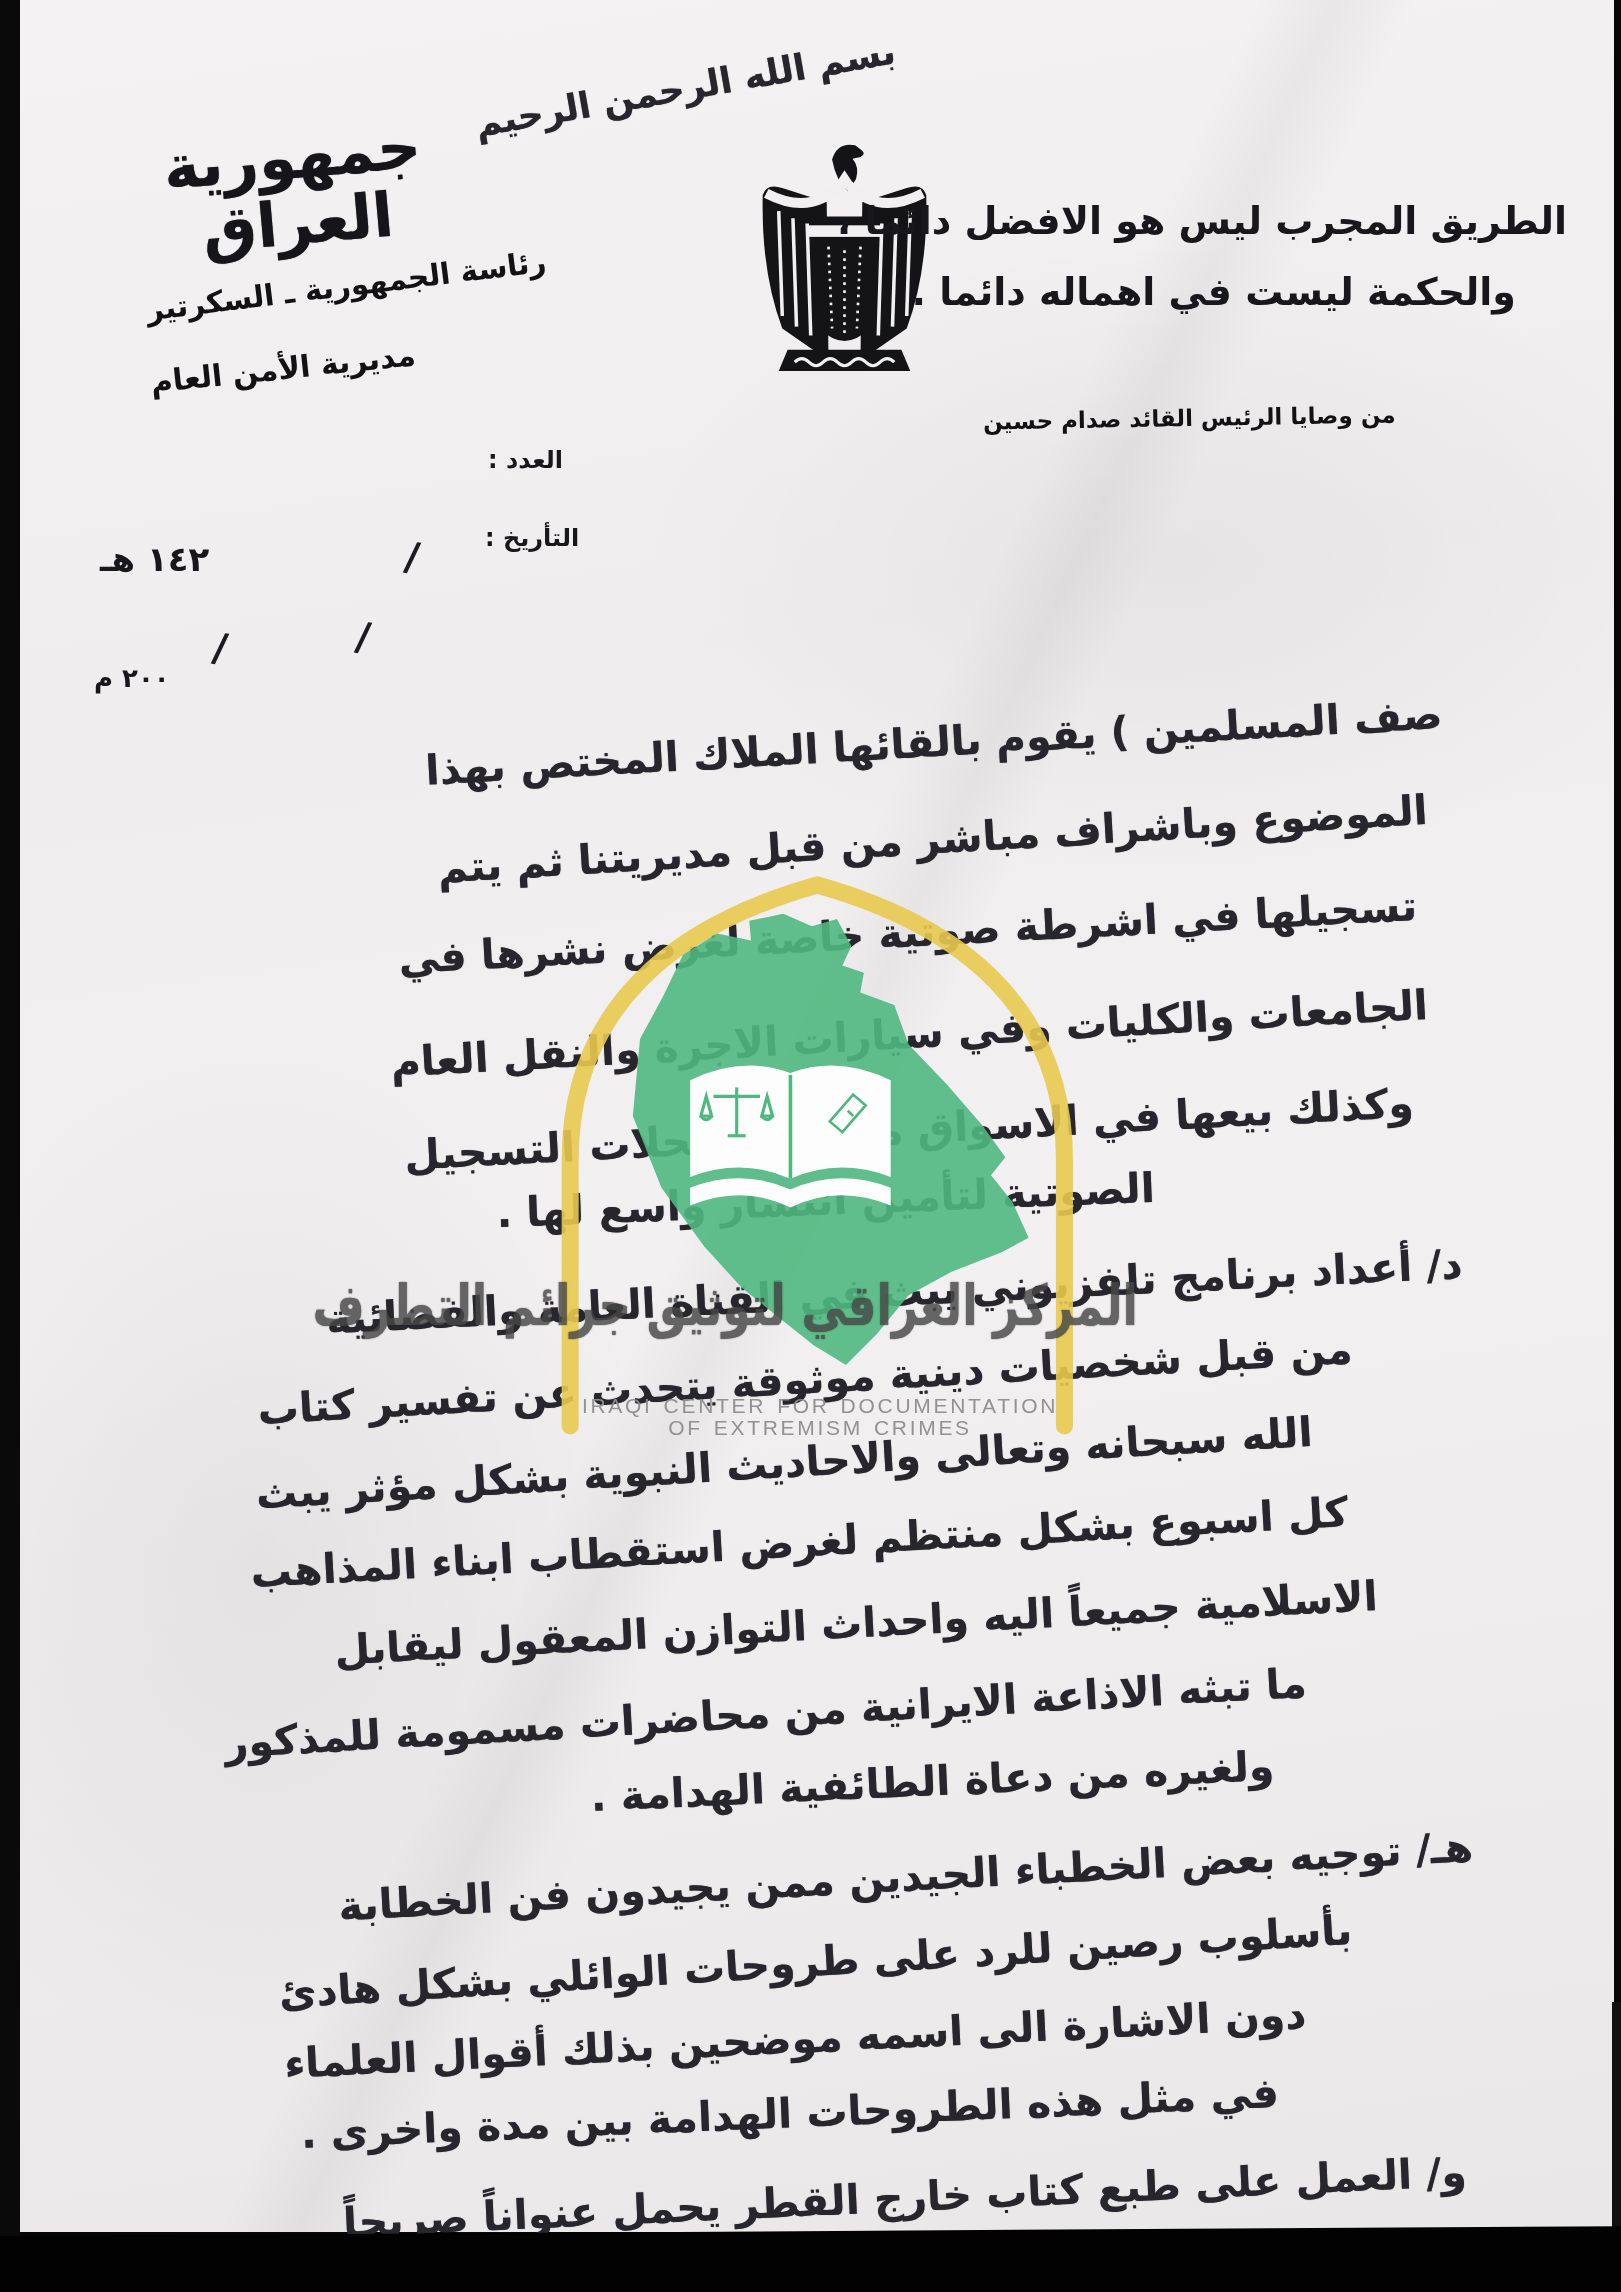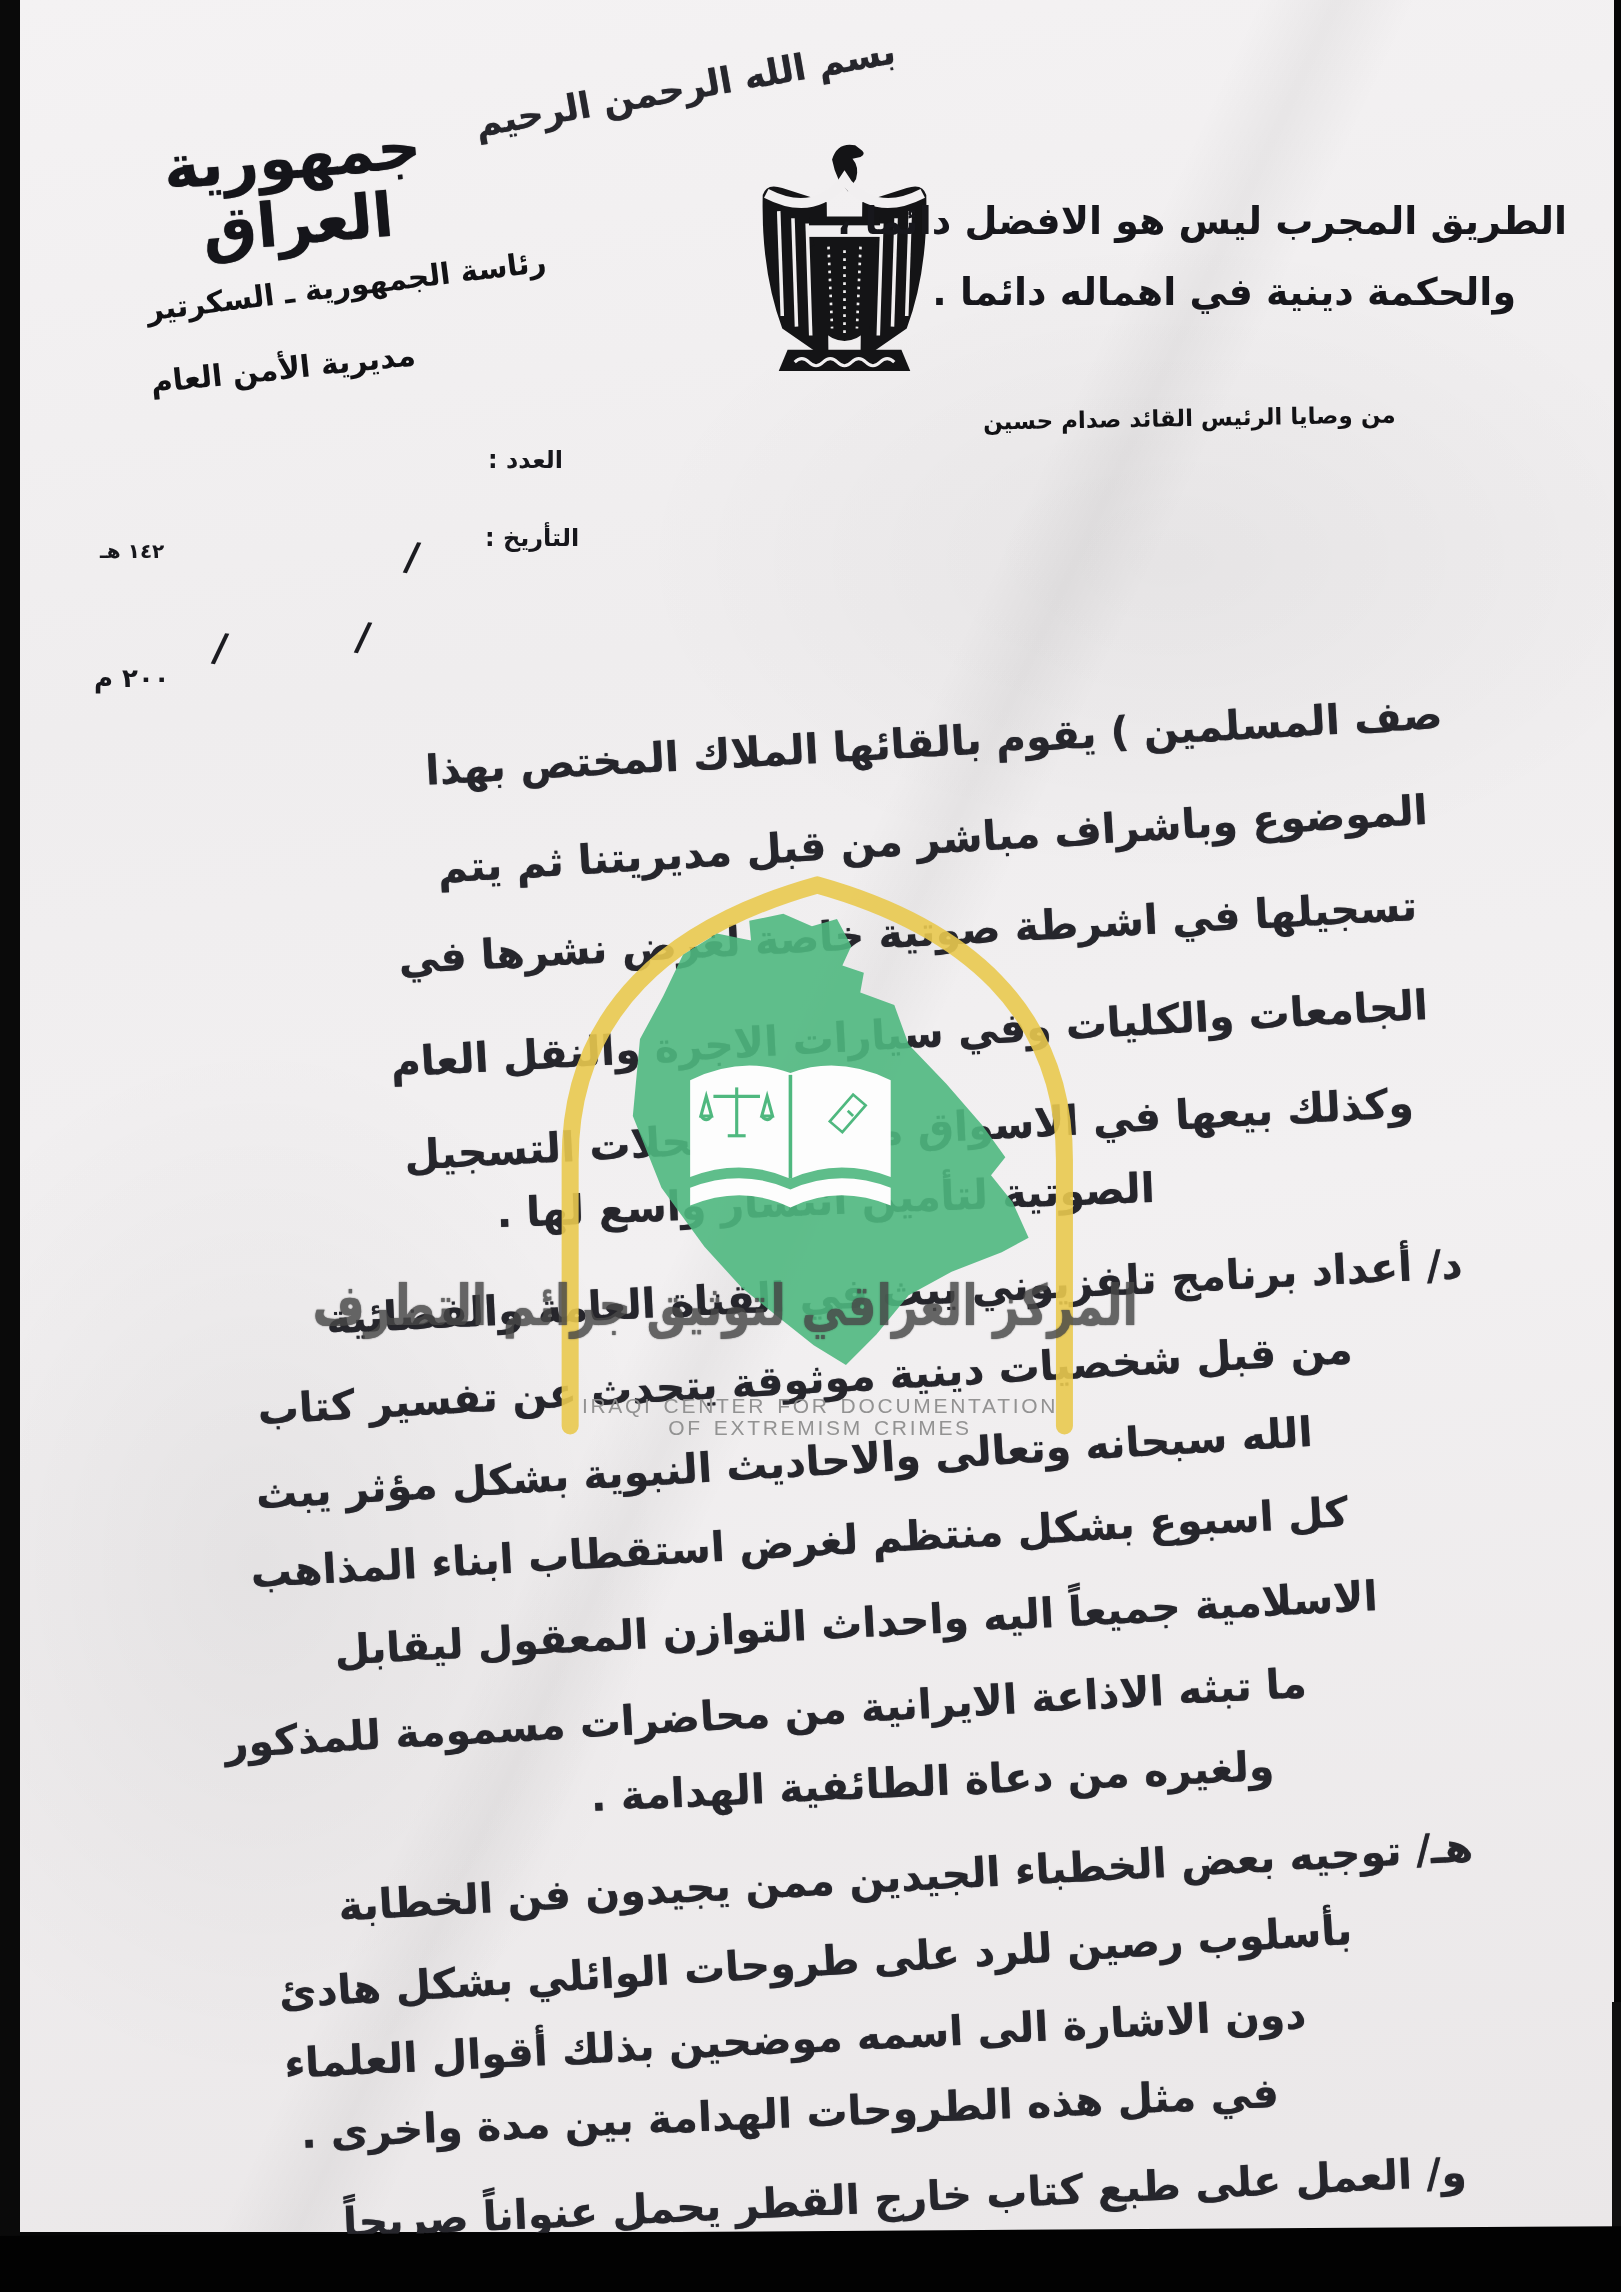--- a/index.html
+++ b/index.html
@@ -97,27 +97,27 @@
         <line x1="82" y1="120" x2="86" y2="212"></line>
         <line x1="100" y1="124" x2="100" y2="222"></line>
         <line x1="118" y1="120" x2="114" y2="212"></line>
       </g>
 
       <path d="M44 250 q8 -8 16 0 t16 0 t16 0 t16 0 t16 0 t16 0 t16 0" stroke="#f1eff0" stroke-width="3.5" fill="none"></path>
     </svg>
   </div>
 
   <div class="abs ar motto" style="right:54px; top:199px;">الطريق المجرب ليس هو الافضل دائما ،</div>
-  <div class="abs ar motto" style="right:105px; top:270px;">والحكمة دينية في اهماله دائما .</div>
+  <div class="abs ar motto" style="right:105px; top:270px;">والحكمة ليست في اهماله دائما .</div>
   <div class="abs ar print" style="left:983px; top:405px; font-size:23px; white-space:nowrap; transform:rotate(-1deg);">من وصايا الرئيس القائد صدام حسين</div>
 
   <div class="abs ar fieldlbl" style="left:488px; top:446px;">العدد :</div>
   <div class="abs ar fieldlbl" style="left:485px; top:524px;">التأريخ :</div>
   <div class="abs slash" style="left:405px; top:534px; transform:rotate(8deg);">/</div>
-  <div class="abs ar fieldlbl" style="left:100px; top:539px; font-size:20px;">١٤٢ هـ</div>
+  <div class="abs ar fieldlbl" style="left:100px; top:539px; font-size:34px;">١٤٢ هـ</div>
   <div class="abs slash" style="left:356px; top:614px; transform:rotate(8deg);">/</div>
   <div class="abs slash" style="left:213px; top:625px; transform:rotate(8deg);">/</div>
   <div class="abs ar fieldlbl" style="left:94px; top:627px; font-size:26px;margin-top:36px;">٢٠٠ م</div>
 
   <div class="abs ar hw" style="top:690px;  right:179px; transform:rotate(-3.2deg);">صف المسلمين ) يقوم بالقائها الملاك المختص بهذا</div>
   <div class="abs ar hw" style="top:786px;  right:193px; transform:rotate(-3.4deg);">الموضوع وباشراف مباشر من قبل مديريتنا ثم يتم</div>
   <div class="abs ar hw" style="top:882px;  right:204px; transform:rotate(-3deg);">تسجيلها في اشرطة صوتية خاصة لغرض نشرها في</div>
   <div class="abs ar hw" style="top:981px; right:193px; transform:rotate(-3.2deg);">الجامعات والكليات وفي سيارات الاجرة والنقل العام</div>
   <div class="abs ar hw" style="top:1079px; right:208px; transform:rotate(-3deg);">وكذلك بيعها في الاسواق من خلال محلات التسجيل</div>
   <div class="abs ar hw" style="top:1164px; right:466px; transform:rotate(-2.2deg);">الصوتية لتأمين انتشار واسع لها .</div>

